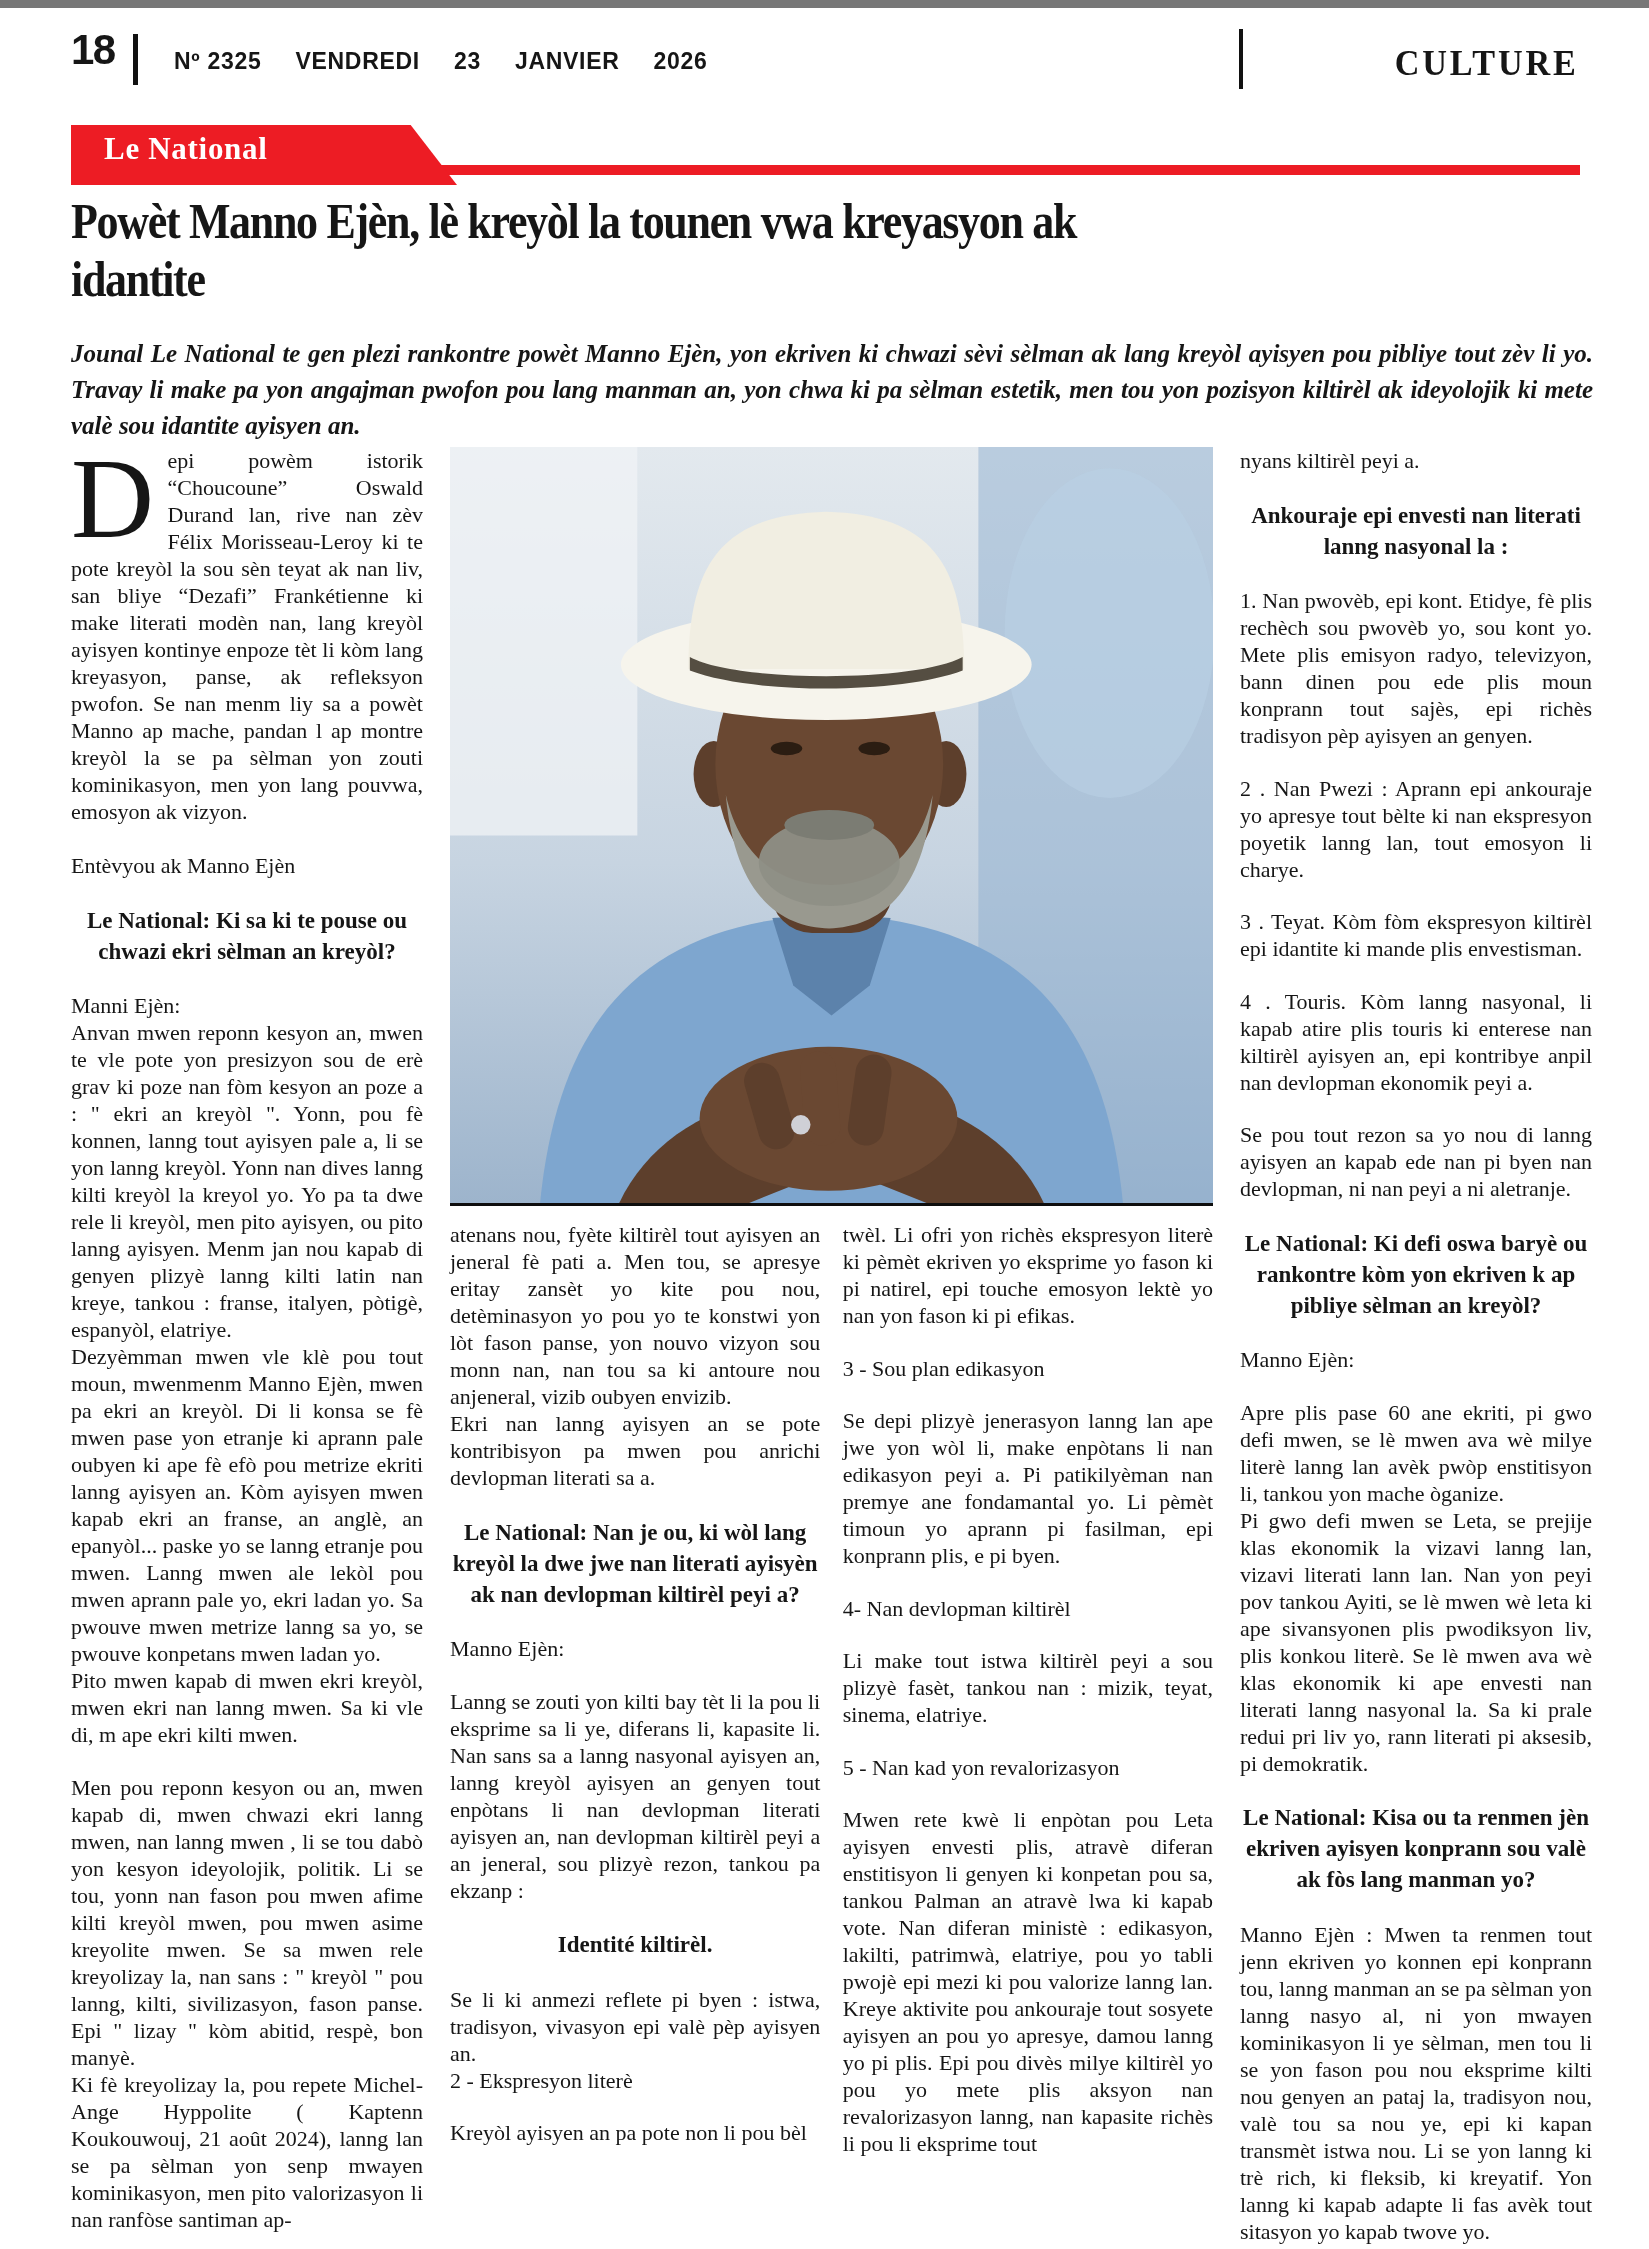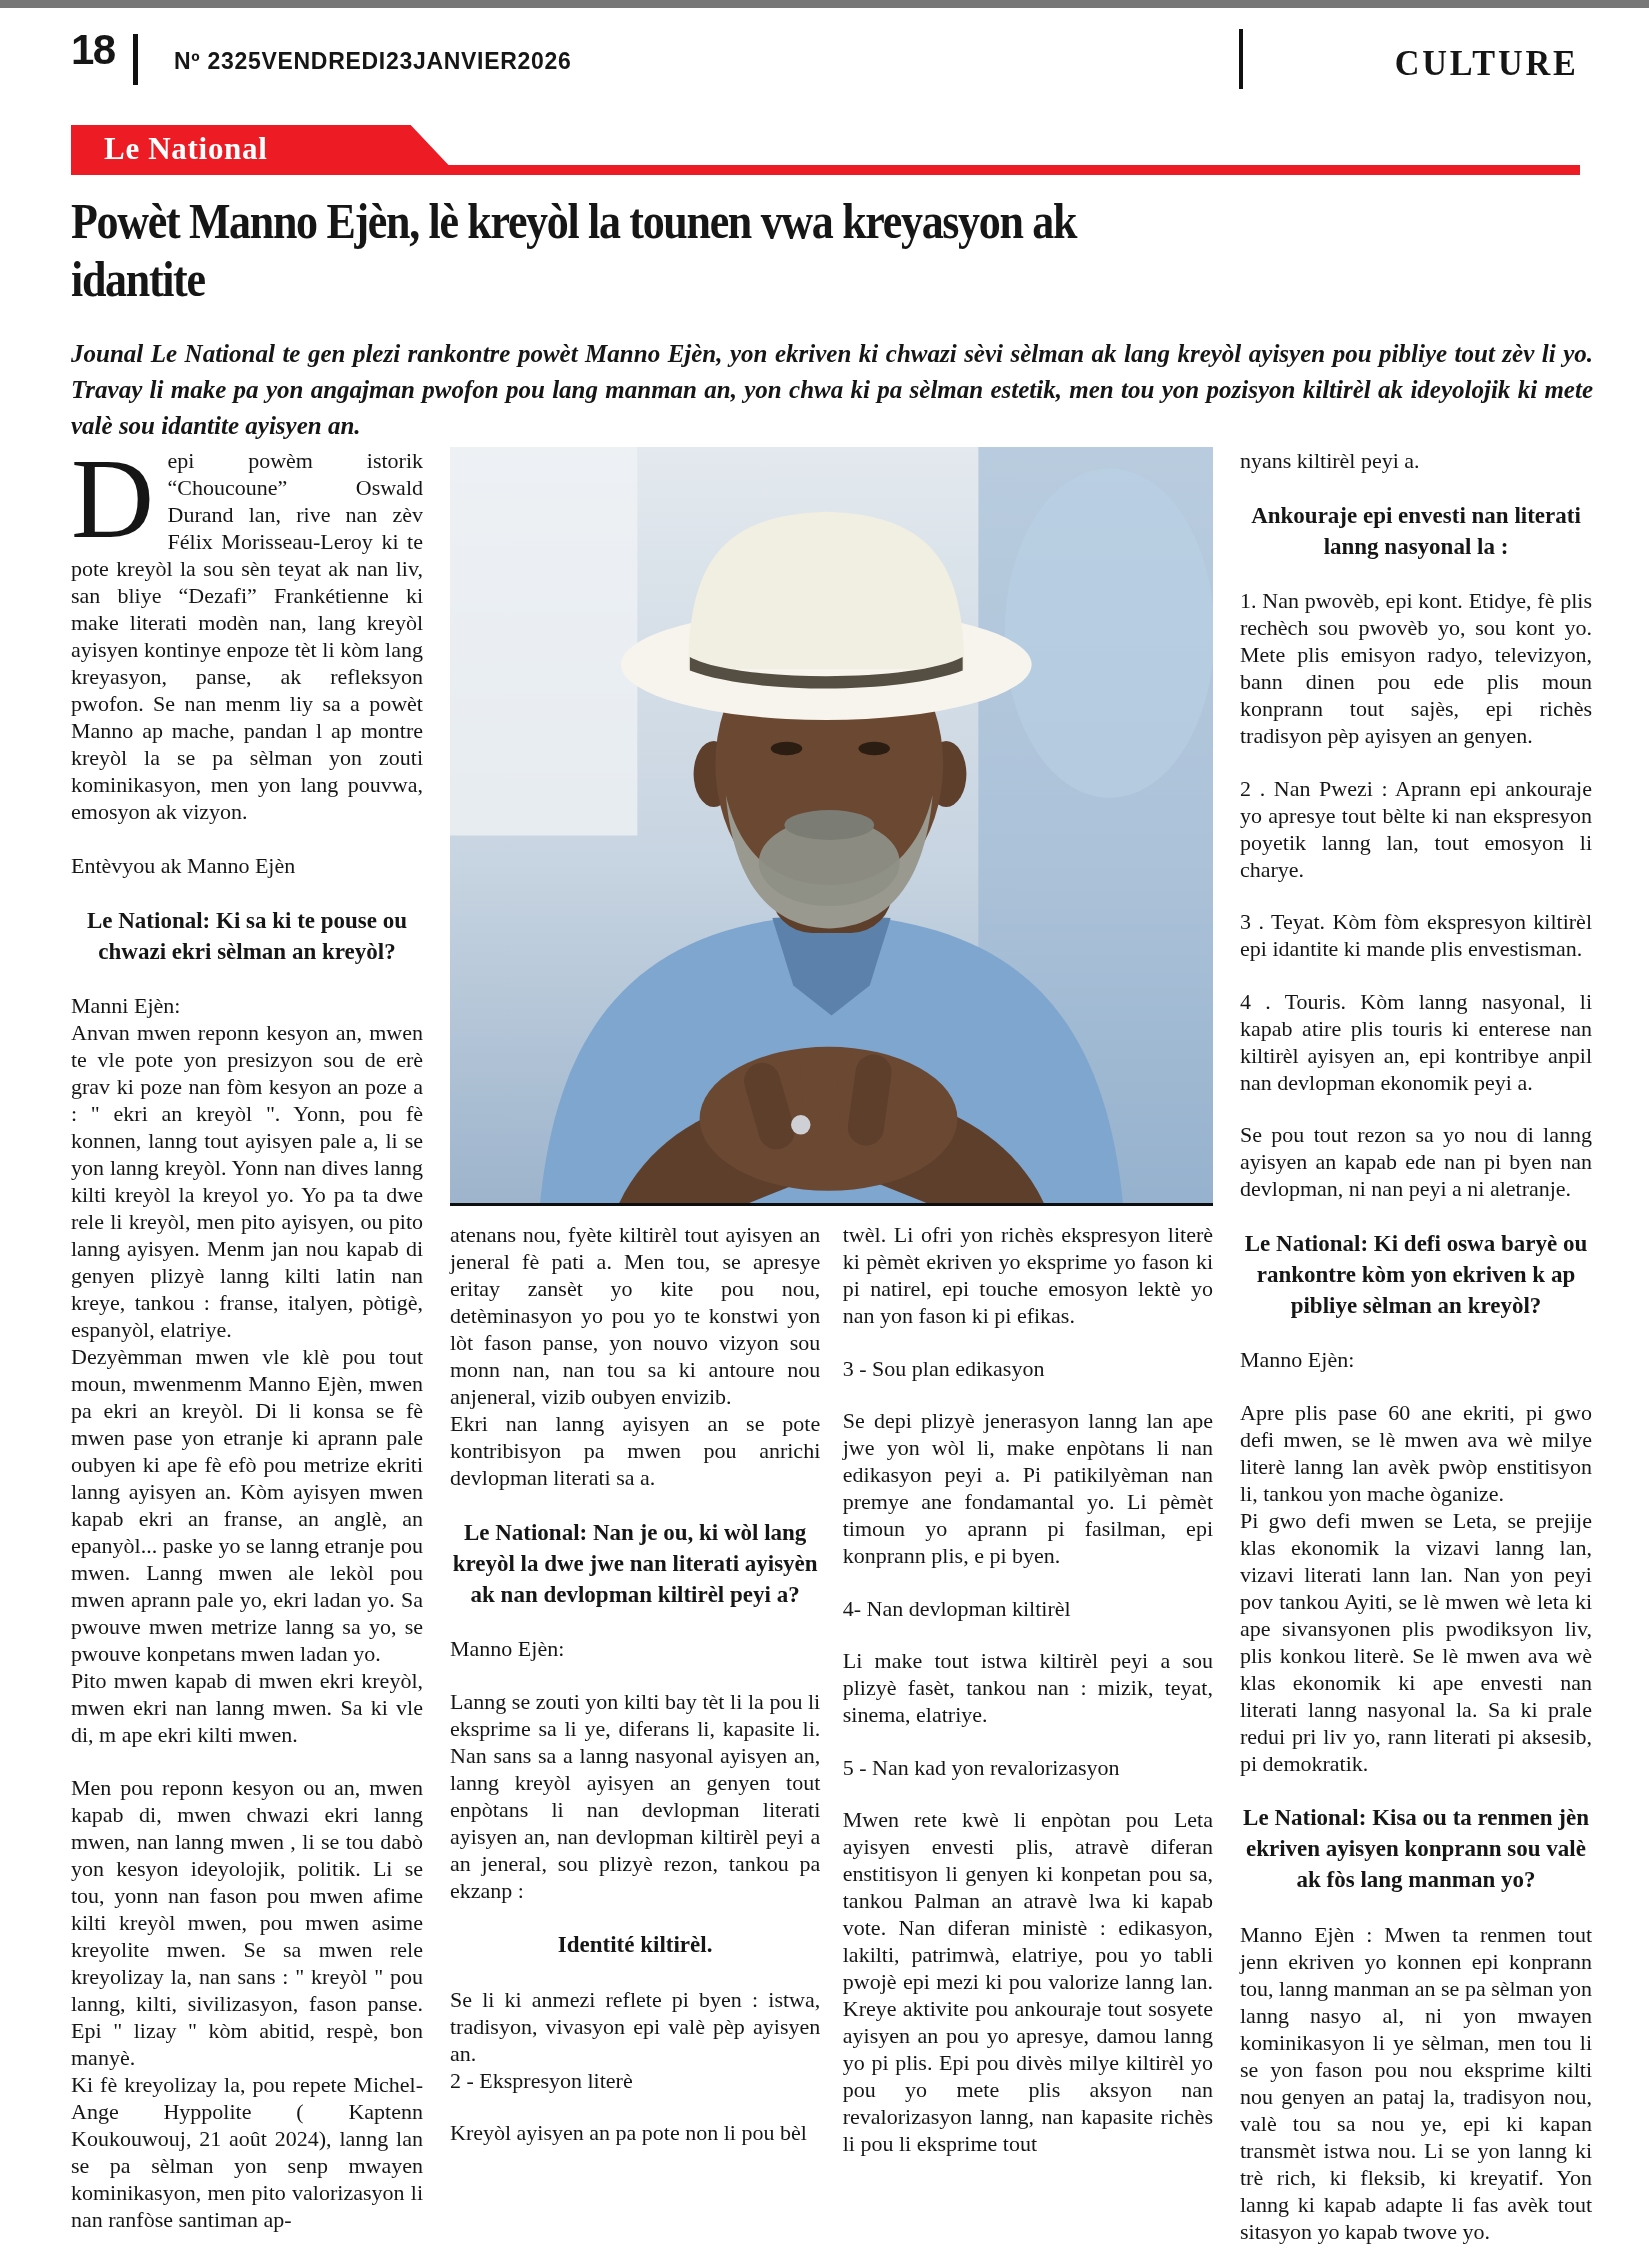--- a/index.html
+++ b/index.html
@@ -4,26 +4,26 @@
 <style>
   *{margin:0;padding:0;box-sizing:border-box}
   body{background:#777}
   .page{width:1650px;height:2250px;position:relative;background:#fff;margin:8px auto;
         font-family:"Liberation Serif",serif;color:#161616;overflow:hidden}
 
   
   .pageno{position:absolute;left:71px;top:18px;font-family:"Liberation Sans",sans-serif;
           font-weight:bold;font-size:42px;letter-spacing:-1.5px}
   .pagebar{position:absolute;left:133px;top:25.5px;width:4.5px;height:51px;background:#111}
-  .dateline{position:absolute;left:174px;top:40px;display:flex;
+  .dateline{position:absolute;left:174px;top:40px;display:flex;gap:34px;
             font-family:"Liberation Sans",sans-serif;font-weight:bold;font-size:23px;letter-spacing:0.7px}
   .sectionbar{position:absolute;left:1239px;top:21px;width:3.7px;height:60px;background:#111}
   .section{position:absolute;right:71px;top:34px;font-weight:bold;font-size:36px;
            letter-spacing:3px;transform:scaleX(.95);transform-origin:right top}
-  .banner{position:absolute;left:71px;top:117px;width:386px;height:49px;background:#ed1c24;
+  .banner{position:absolute;left:71px;top:117px;width:386px;height:60px;background:#ed1c24;
           clip-path:polygon(0 0,88% 0,100% 100%,0 100%);color:#fff;font-size:31px;font-weight:bold;
           line-height:48px;padding-left:33px;letter-spacing:0.7px;z-index:2}
   .redline{position:absolute;left:71px;top:157px;width:1509px;height:9.7px;background:#ed1c24;z-index:1}
 
   
   .title{position:absolute;left:71px;top:184px;width:1740px;font-weight:bold;font-size:50px;
          line-height:58px;letter-spacing:-1.5px;transform:scaleX(.88);transform-origin:left top}
   .lede{position:absolute;left:71px;top:328px;width:1522px;font-weight:bold;font-style:italic;
         font-size:25px;line-height:36px;text-align:justify}
 

